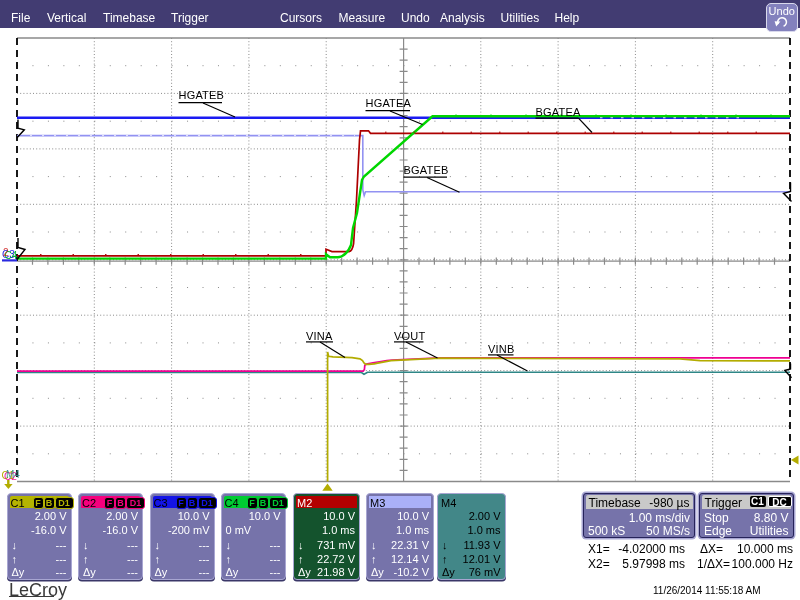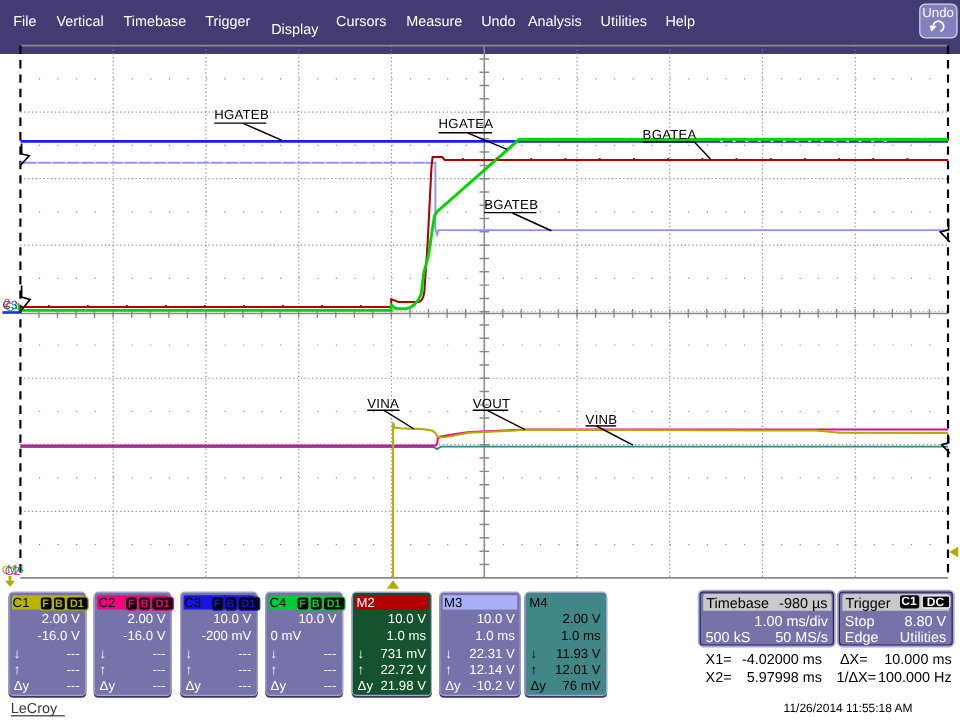--- a/index.html
+++ b/index.html
@@ -1,22 +1,22 @@
 <!DOCTYPE html>
 <html><head><meta charset="utf-8"><style>
 *{margin:0;padding:0}
 body{width:800px;height:600px;background:#fff;font-family:"Liberation Sans",sans-serif;overflow:hidden;position:relative}
-.menu{position:absolute;left:0;top:0;width:800px;height:45px;background:#423c72;color:#fff;font-size:12px}
+.menu{position:absolute;left:0;top:0;width:800px;height:28px;background:#423c72;color:#fff;font-size:12px}
 </style></head><body>
 <div class="menu">
     <span style="position:absolute;left:11px;top:10.5px">File</span>
     <span style="position:absolute;left:47px;top:10.5px">Vertical</span>
     <span style="position:absolute;left:103px;top:10.5px">Timebase</span>
     <span style="position:absolute;left:171px;top:10.5px">Trigger</span>
-    <span style="position:absolute;left:226px;top:17px">Display</span>
+    <span style="position:absolute;left:226px;top:27px">Display</span>
     <span style="position:absolute;left:280px;top:10.5px">Cursors</span>
     <span style="position:absolute;left:338.5px;top:10.5px">Measure</span>
     <span style="position:absolute;left:401px;top:10.5px">Undo</span>
     <span style="position:absolute;left:440px;top:10.5px">Analysis</span>
     <span style="position:absolute;left:500.5px;top:10.5px">Utilities</span>
     <span style="position:absolute;left:554.5px;top:10.5px">Help</span>
   </div>
 <div style="position:absolute;left:766px;top:2.5px;width:31.5px;height:29.5px;background:#8381bd;border:1.5px solid #d9d9ec;border-radius:5px;box-sizing:border-box;color:#fff;font-size:11px;text-align:center"><div style="margin-top:1px">Undo</div><svg width="17" height="13" viewBox="0 0 17 13" style="margin-top:-1.5px">
       <path d="M5.2,9.2 A4.4,4.4 0 1 1 10.6,11.2" stroke="#fff" stroke-width="1.5" fill="none"></path>
       <polygon points="1.6,6.2 7.4,6.6 3.2,11.4" fill="#fff"></polygon>
@@ -299,13 +299,13 @@
     <span style="position:absolute;left:112px">ΔX=</span>
     <span style="position:absolute;right:0">10.000 ms</span>
   </div>
 <div style="position:absolute;left:588px;top:556.5px;width:205px;font-size:12px;color:#000">
     <span style="position:absolute;left:0">X2=</span>
     <span style="position:absolute;right:108px">5.97998 ms</span>
     <span style="position:absolute;left:109px">1/ΔX=</span>
     <span style="position:absolute;right:0">100.000 Hz</span>
   </div>
 <div style="position:absolute;left:653px;top:584.5px;font-size:10px;color:#000">11/26/2014 11:55:18 AM</div>
-<div style="position:absolute;left:9px;top:582.5px;font-size:12px;color:#3a3a3a;line-height:15px">LeCroy</div>
+<div style="position:absolute;left:9px;top:582.5px;font-size:18px;color:#3a3a3a;line-height:15px">LeCroy</div>
 <div style="position:absolute;left:9px;top:595.8px;width:45px;height:1.6px;background:#3a3a3a"></div>
 </body></html>

